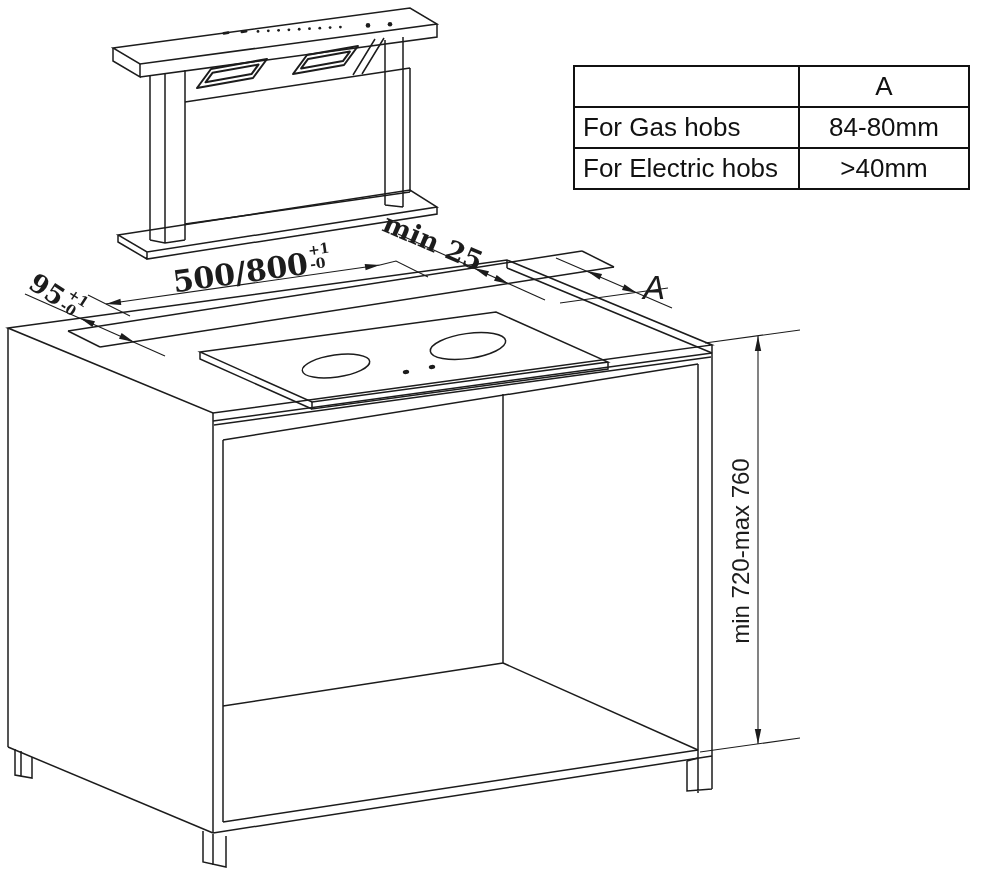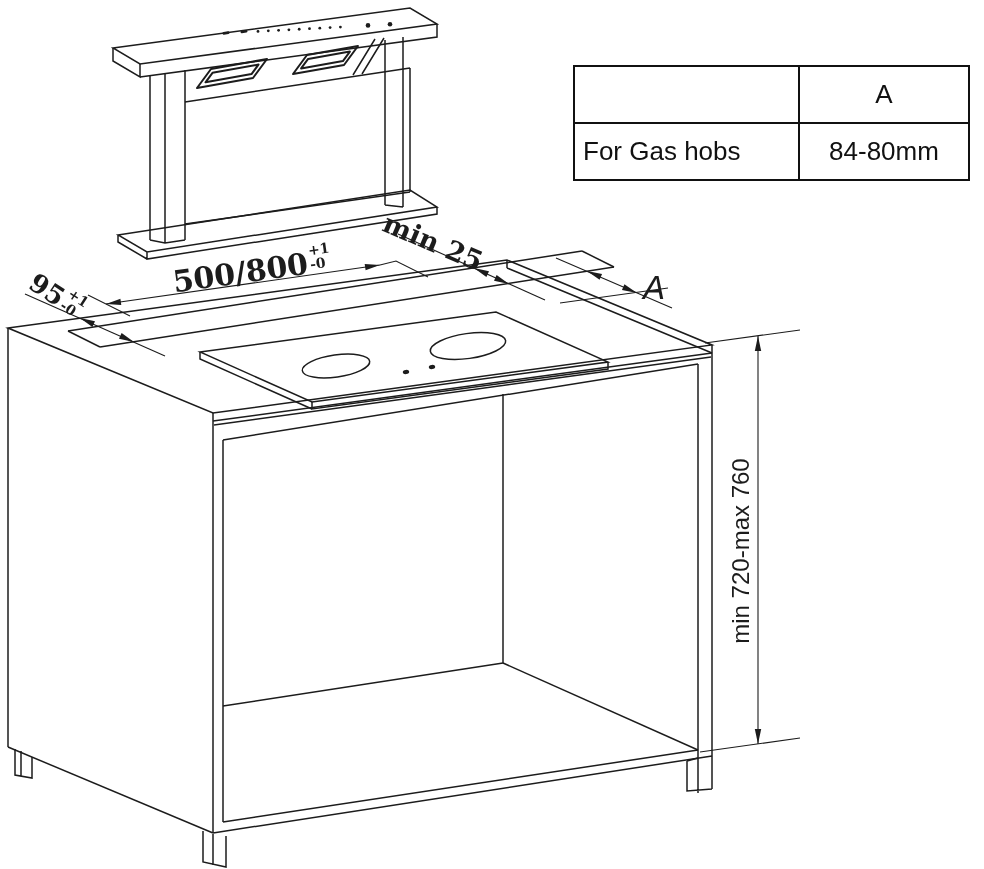--- a/index.html
+++ b/index.html
@@ -174,15 +174,19 @@
       </colgroup>
     <tbody>
         <tr>
       <td></td>
       <td class="val">A</td>
     </tr>
     <tr>
       <td>For Gas hobs</td>
       <td class="val">84-80mm</td>
     </tr>
+    <tr>
+      <td>For Electric hobs</td>
+      <td class="val">&gt;40mm</td>
+    </tr>
   </tbody>
     </table>
 </div>
 
 </body></html>

